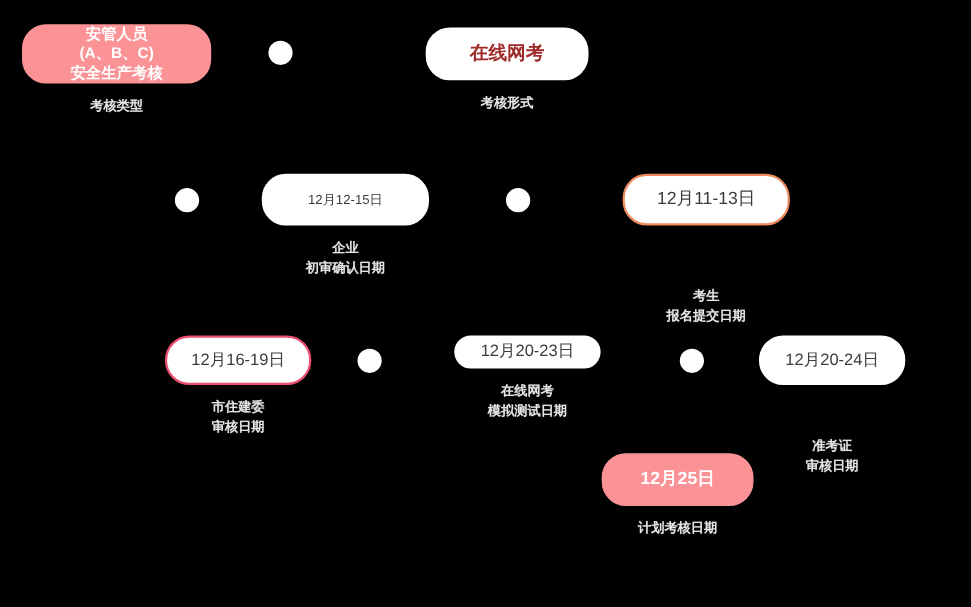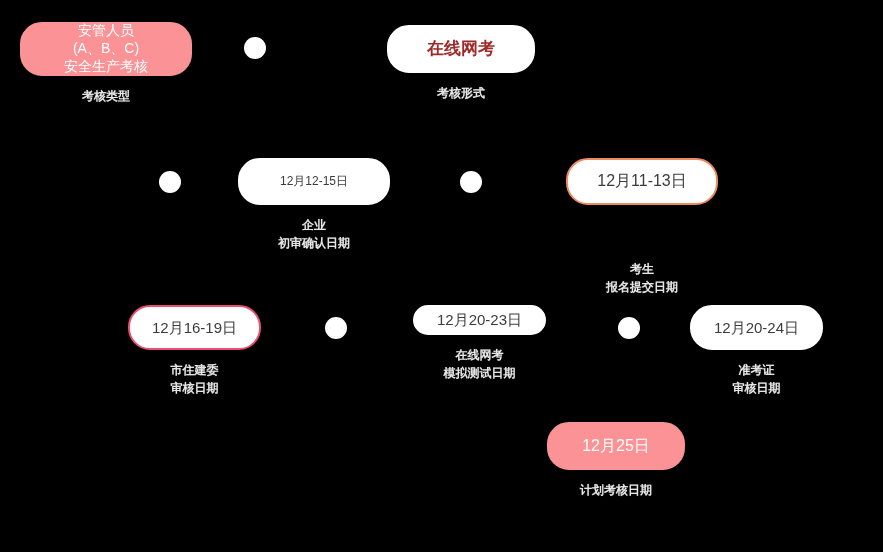--- a/index.html
+++ b/index.html
@@ -32,21 +32,21 @@
     justify-content: center;
     border-radius: 22px;
     white-space: nowrap;
     line-height: 1.28;
   }
 
   
   .pill.filled {
     background: #fb9396;
     color: #ffffff;
-    font-weight: normal;
+    font-weight: bold;
     border: 2px solid #fb9396;
   }
 
   
   .pill.plain {
     background: #ffffff;
     color: #3c3c3c;
     border: 2px solid #ffffff;
     font-weight: normal;
   }
@@ -141,50 +141,50 @@
 <div class="node" style="left:566px;top:158px;width:152px;gap:44px;">
   <div class="pill outline-orange" style="width:152px;height:47px;font-size:16px;">
     <span class="pill-line">12月11-13日</span>
   </div>
   <div class="caption">
     <span class="caption-line">考生</span>
     <span class="caption-line">报名提交日期</span>
   </div>
 </div>
 
-<div class="node" style="left:128px;top:305px;width:133px;">
+<div class="node" style="left:150px;top:305px;width:133px;">
   <div class="pill outline-rose" style="width:133px;height:45px;font-size:15px;">
     <span class="pill-line">12月16-19日</span>
   </div>
   <div class="caption">
     <span class="caption-line">市住建委</span>
     <span class="caption-line">审核日期</span>
   </div>
 </div>
 
 <div class="node" style="left:413px;top:305px;width:133px;">
   <div class="pill plain" style="width:133px;height:30px;font-size:15px;">
     <span class="pill-line">12月20-23日</span>
   </div>
   <div class="caption">
     <span class="caption-line">在线网考</span>
     <span class="caption-line">模拟测试日期</span>
   </div>
 </div>
 
-<div class="node" style="left:690px;top:305px;width:133px;">
+<div class="node" style="left:690px;top:305px;width:133px;gap:35px;">
   <div class="pill plain" style="width:133px;height:45px;font-size:15px;">
     <span class="pill-line">12月20-24日</span>
   </div>
   <div class="caption">
     <span class="caption-line">准考证</span>
     <span class="caption-line">审核日期</span>
   </div>
 </div>
 
-<div class="node" style="left:547px;top:422px;width:138px;">
+<div class="node" style="left:547px;top:412px;width:138px;">
   <div class="pill filled" style="width:138px;height:48px;font-size:16px;">
     <span class="pill-line">12月25日</span>
   </div>
   <div class="caption">
     <span class="caption-line">计划考核日期</span>
   </div>
 </div>
 
 </body></html>

